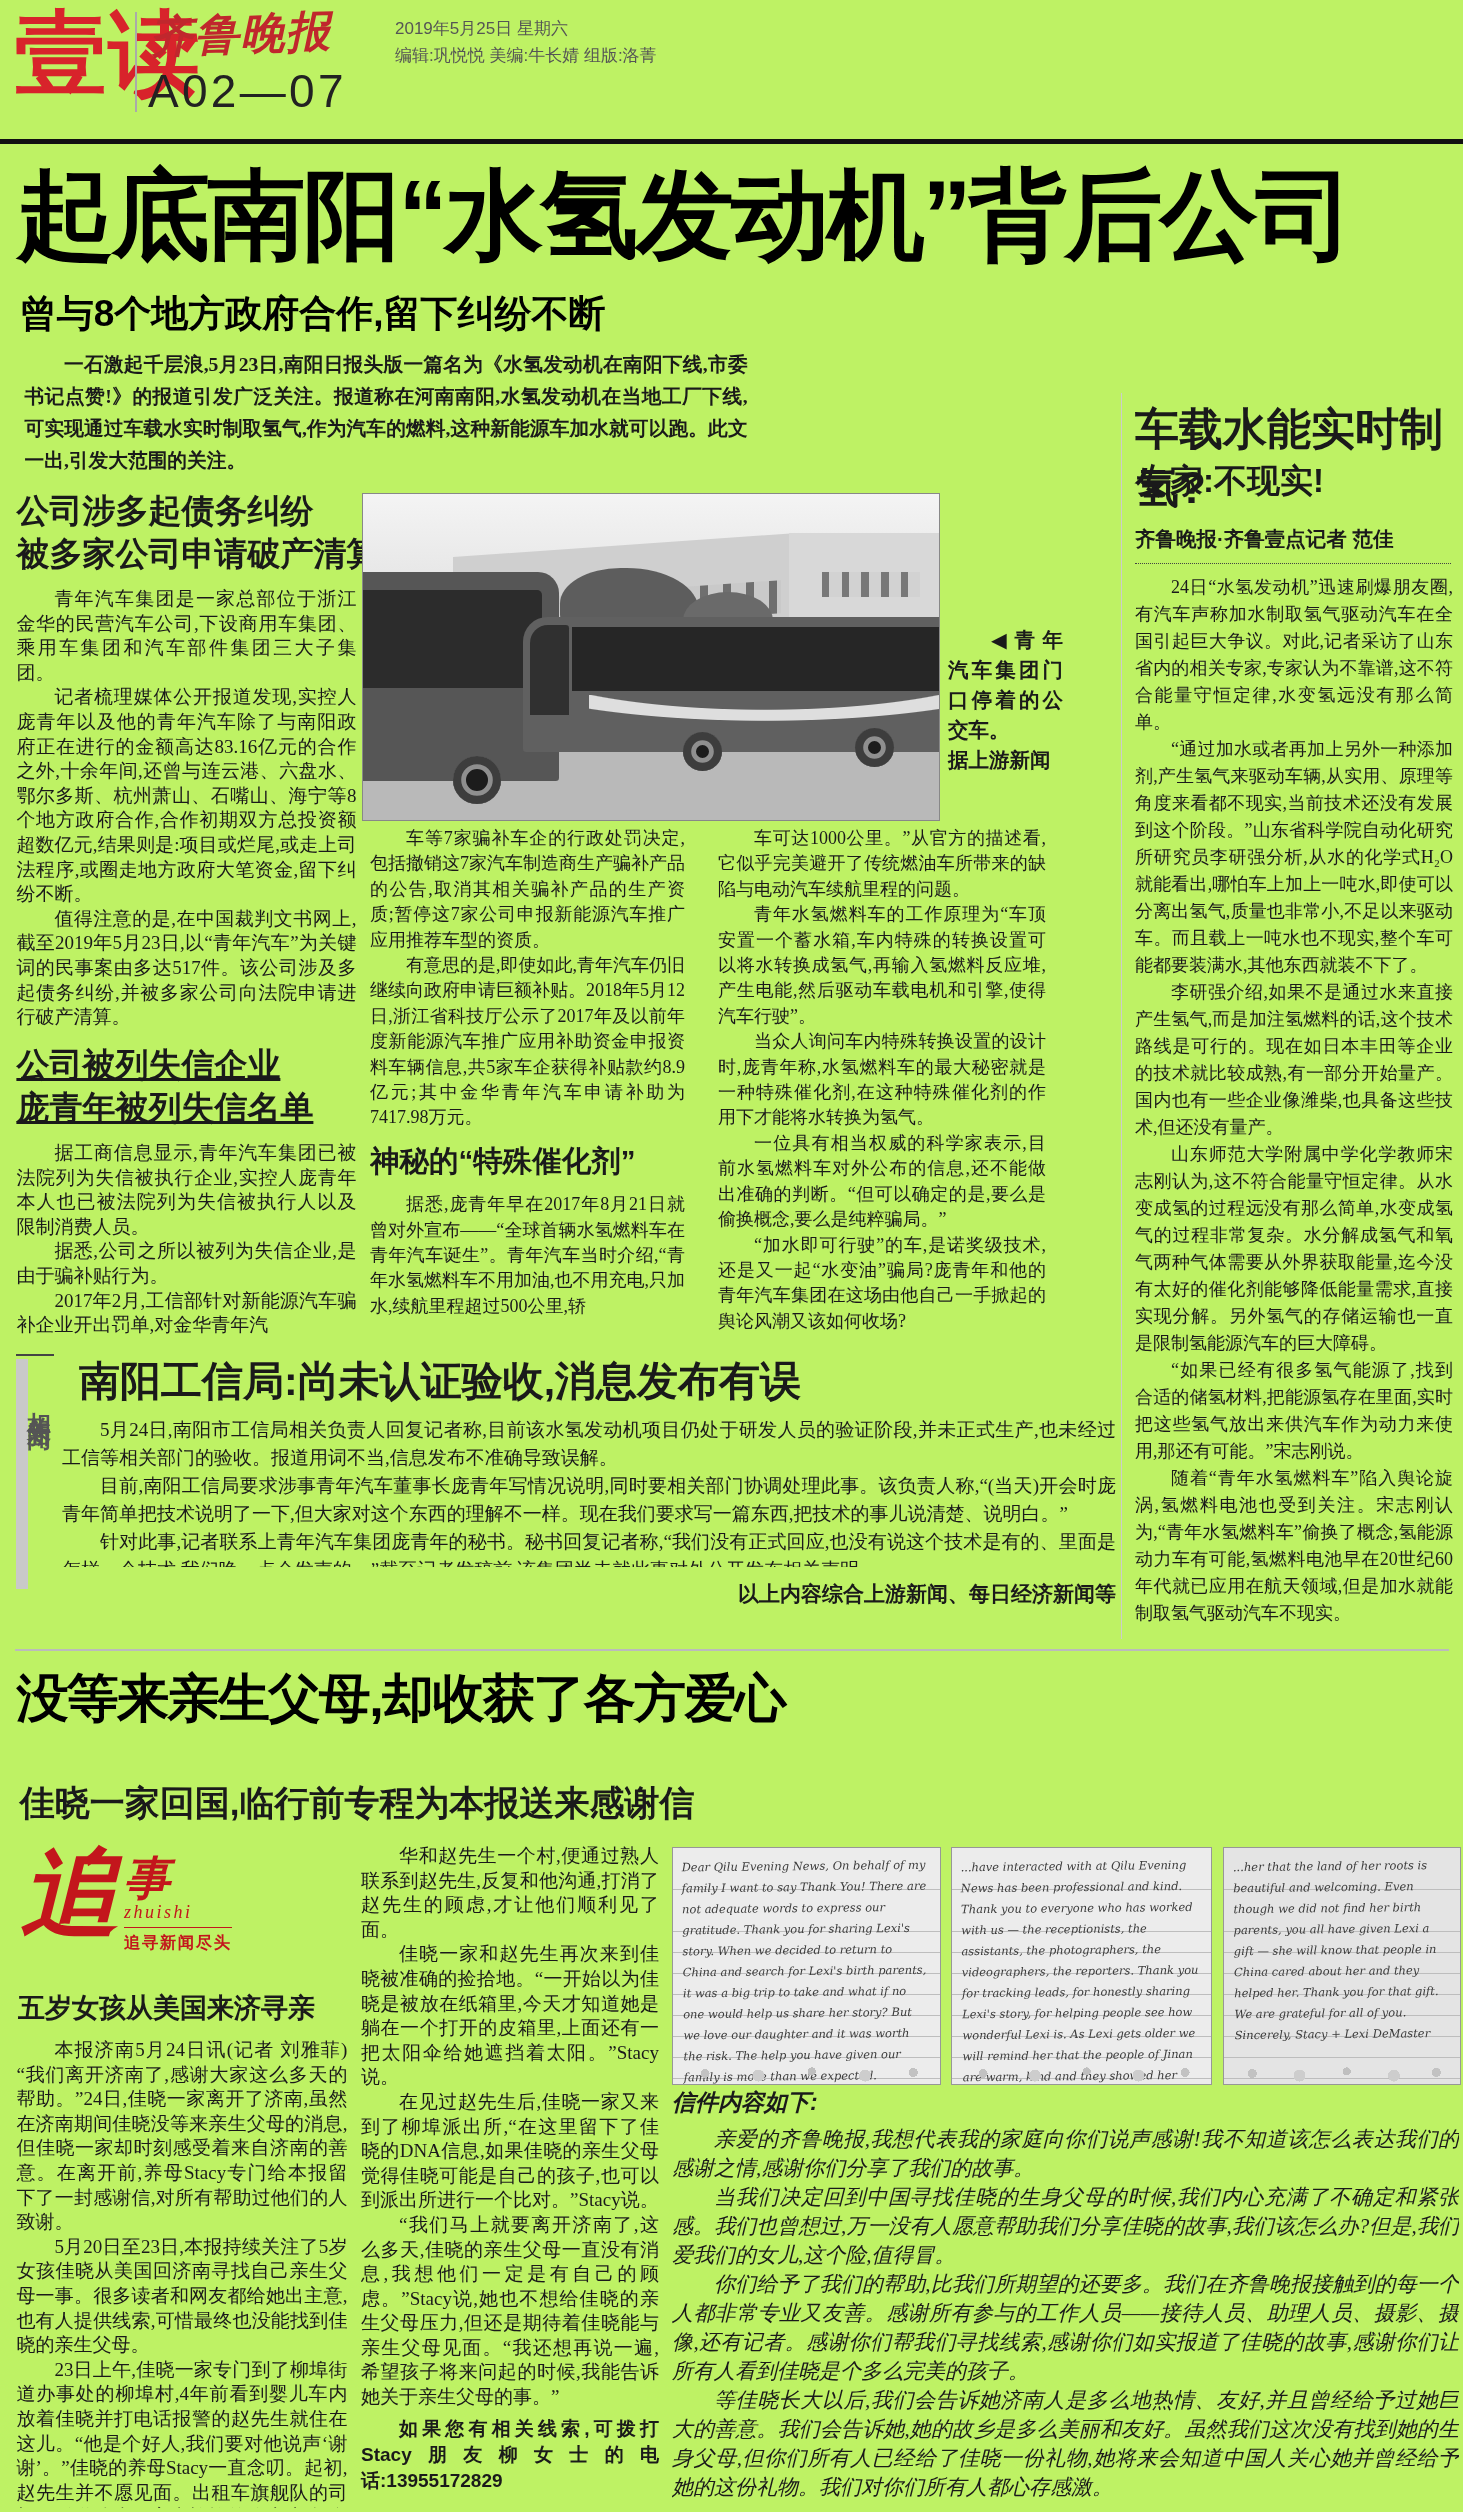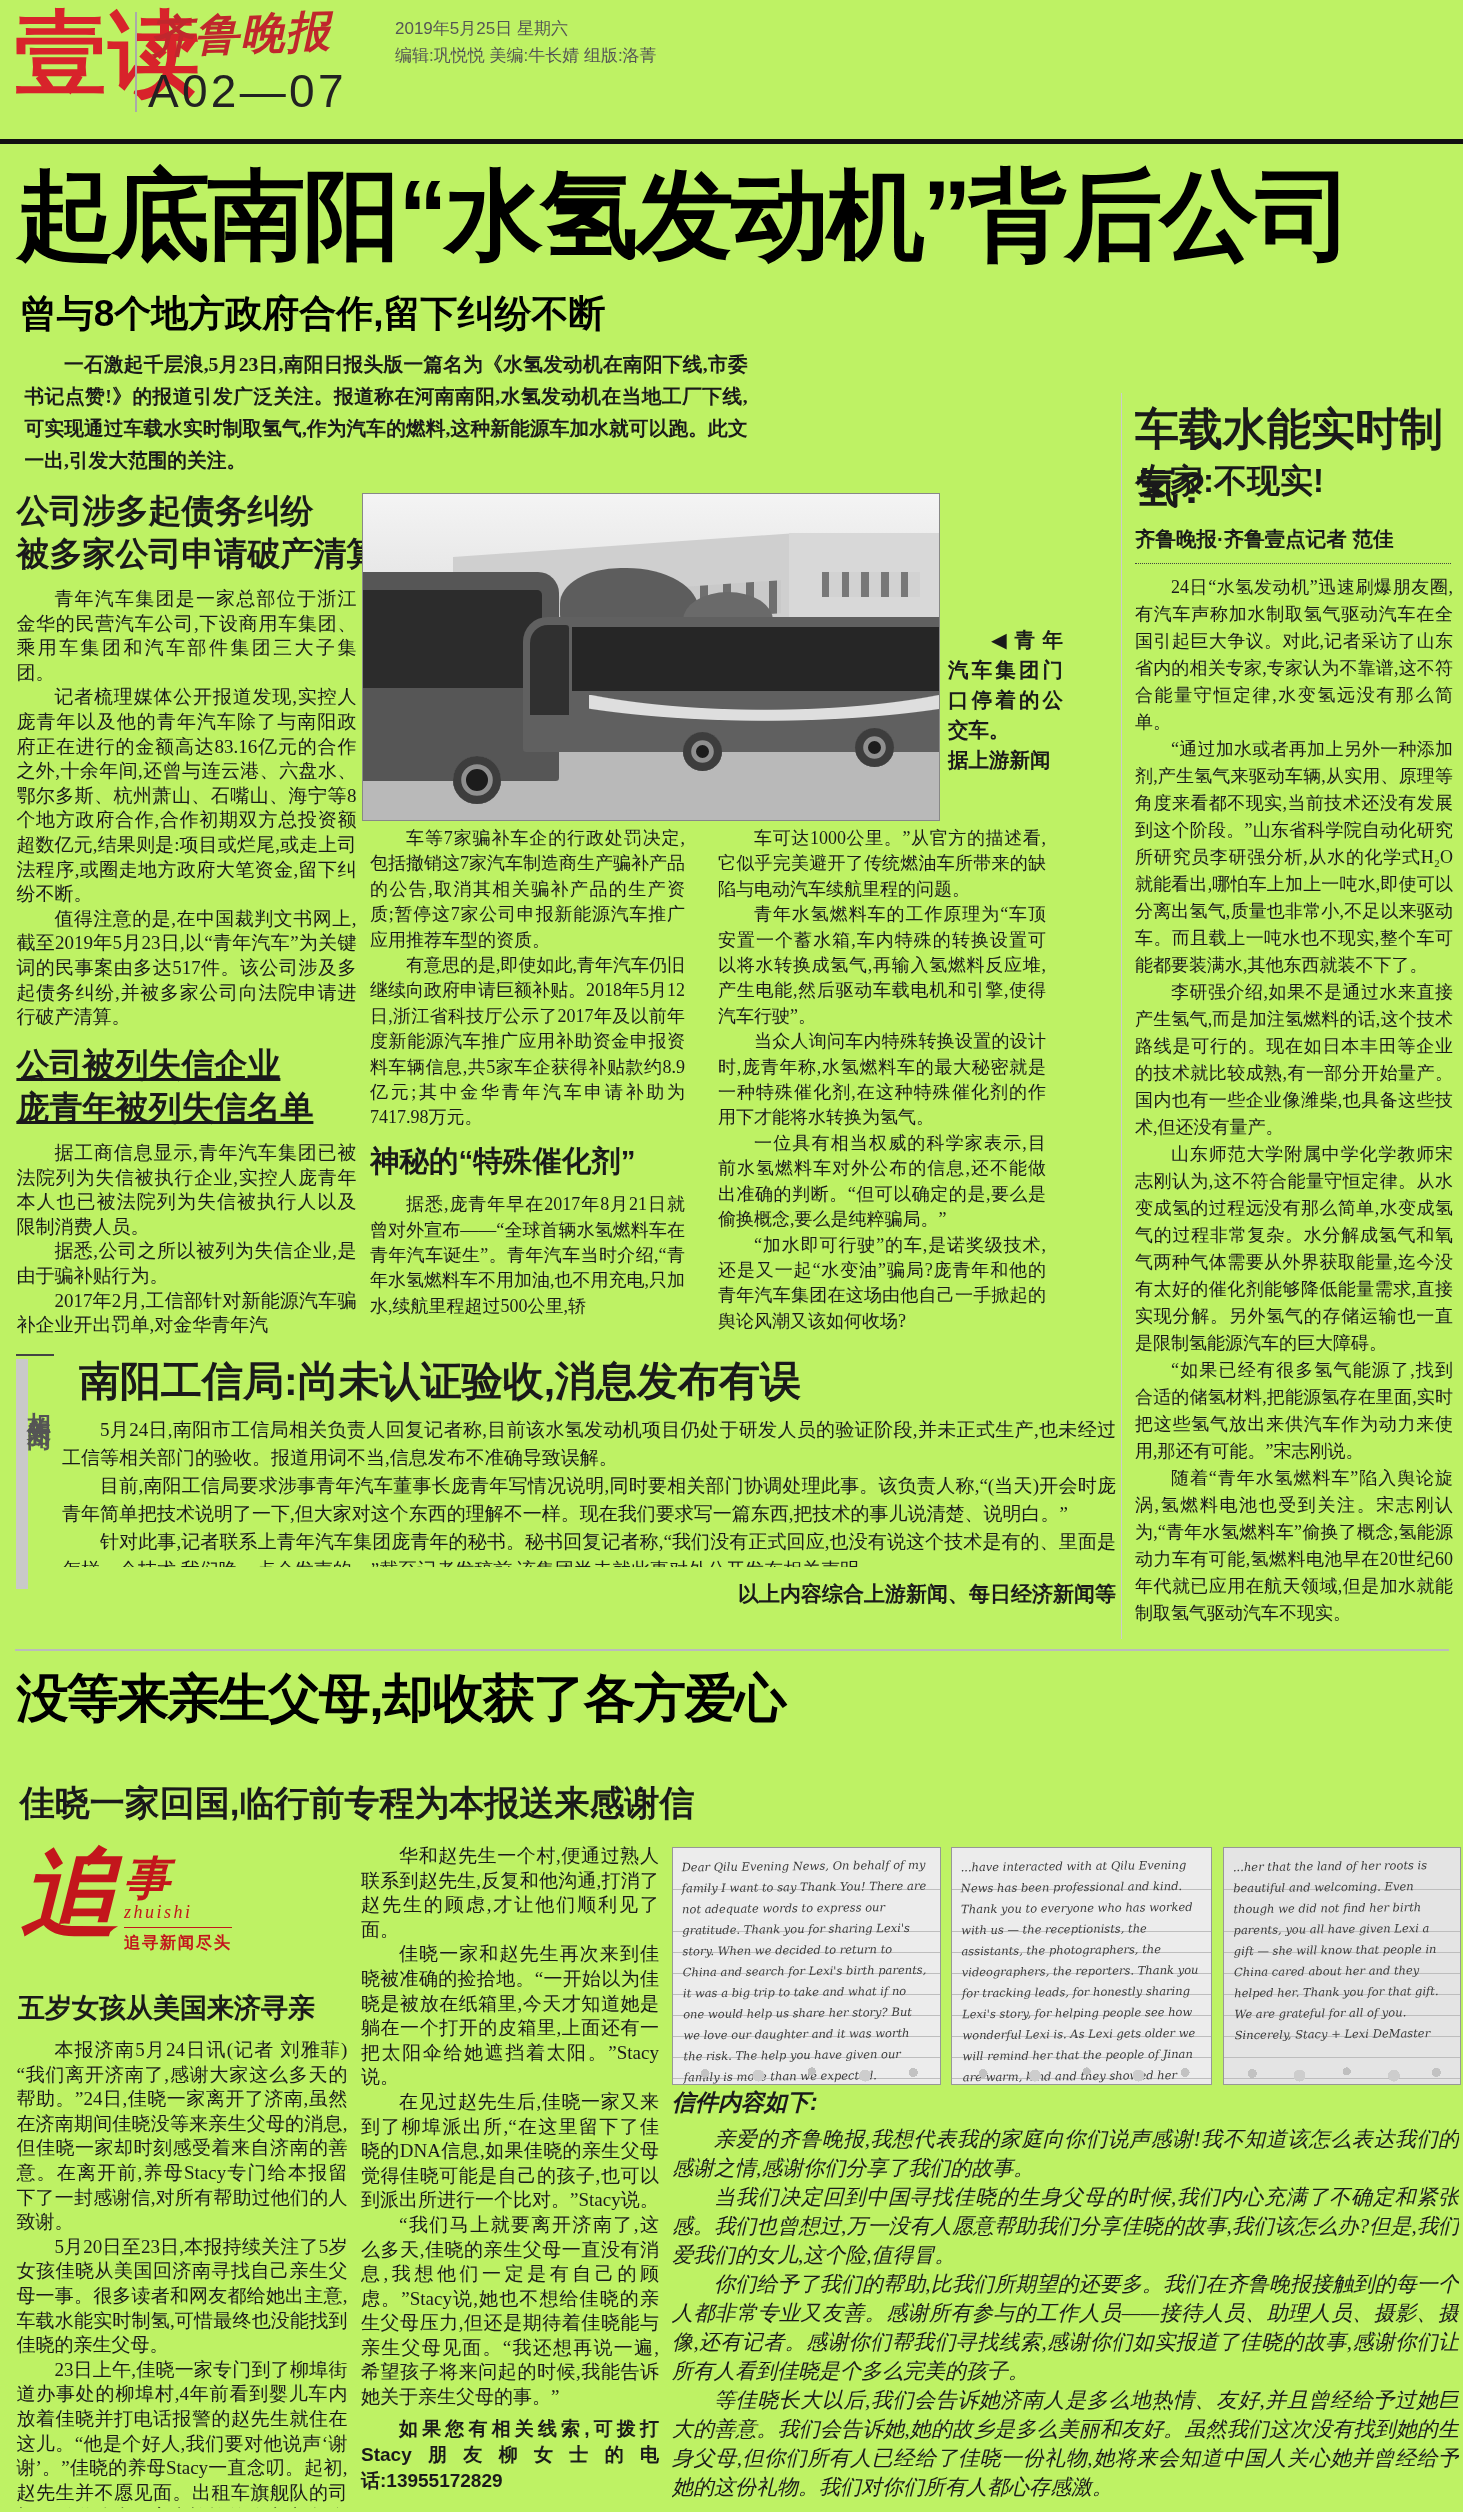--- a/index.html
+++ b/index.html
@@ -208,21 +208,21 @@
     <span class="zs-big">追</span>
     <span class="zs-right">
       <span class="zs-small">事</span>
       <span class="zs-pinyin">zhuishi</span>
       <span class="zs-tag">追寻新闻尽头</span>
     </span>
   </div>
   <div class="abs zs-h sans" style="white-space: pre-line;">五岁女孩从美国来济寻亲</div>
   <div class="abs body zs-b">
       <p>本报济南5月24日讯(记者 刘雅菲) “我们离开济南了,感谢大家这么多天的帮助。”24日,佳晓一家离开了济南,虽然在济南期间佳晓没等来亲生父母的消息,但佳晓一家却时刻感受着来自济南的善意。在离开前,养母Stacy专门给本报留下了一封感谢信,对所有帮助过他们的人致谢。</p>
-      <p>5月20日至23日,本报持续关注了5岁女孩佳晓从美国回济南寻找自己亲生父母一事。很多读者和网友都给她出主意,车载水能实时制氢,可惜最终也没能找到佳晓的亲生父母。</p>
+      <p>5月20日至23日,本报持续关注了5岁女孩佳晓从美国回济南寻找自己亲生父母一事。很多读者和网友都给她出主意,也有人提供线索,可惜最终也没能找到佳晓的亲生父母。</p>
       <p>23日上午,佳晓一家专门到了柳埠街道办事处的柳埠村,4年前看到婴儿车内放着佳晓并打电话报警的赵先生就住在这儿。“他是个好人,我们要对他说声‘谢谢’。”佳晓的养母Stacy一直念叨。起初,赵先生并不愿见面。出租车旗舰队的司机师傅送佳晓一家去柳埠的路上,想起自己车队的杨</p>
     </div>
   <div class="abs body st-col">
       <p>华和赵先生一个村,便通过熟人联系到赵先生,反复和他沟通,打消了赵先生的顾虑,才让他们顺利见了面。</p>
       <p>佳晓一家和赵先生再次来到佳晓被准确的捡拾地。“一开始以为佳晓是被放在纸箱里,今天才知道她是躺在一个打开的皮箱里,上面还有一把太阳伞给她遮挡着太阳。”Stacy说。</p>
       <p>在见过赵先生后,佳晓一家又来到了柳埠派出所,“在这里留下了佳晓的DNA信息,如果佳晓的亲生父母觉得佳晓可能是自己的孩子,也可以到派出所进行一个比对。”Stacy说。</p>
       <p>“我们马上就要离开济南了,这么多天,佳晓的亲生父母一直没有消息,我想他们一定是有自己的顾虑。”Stacy说,她也不想给佳晓的亲生父母压力,但还是期待着佳晓能与亲生父母见面。“我还想再说一遍,希望孩子将来问起的时候,我能告诉她关于亲生父母的事。”</p>
     </div>
   <div class="abs hotline">如果您有相关线索,可拨打Stacy朋友柳女士的电话:13955172829</div>
 

